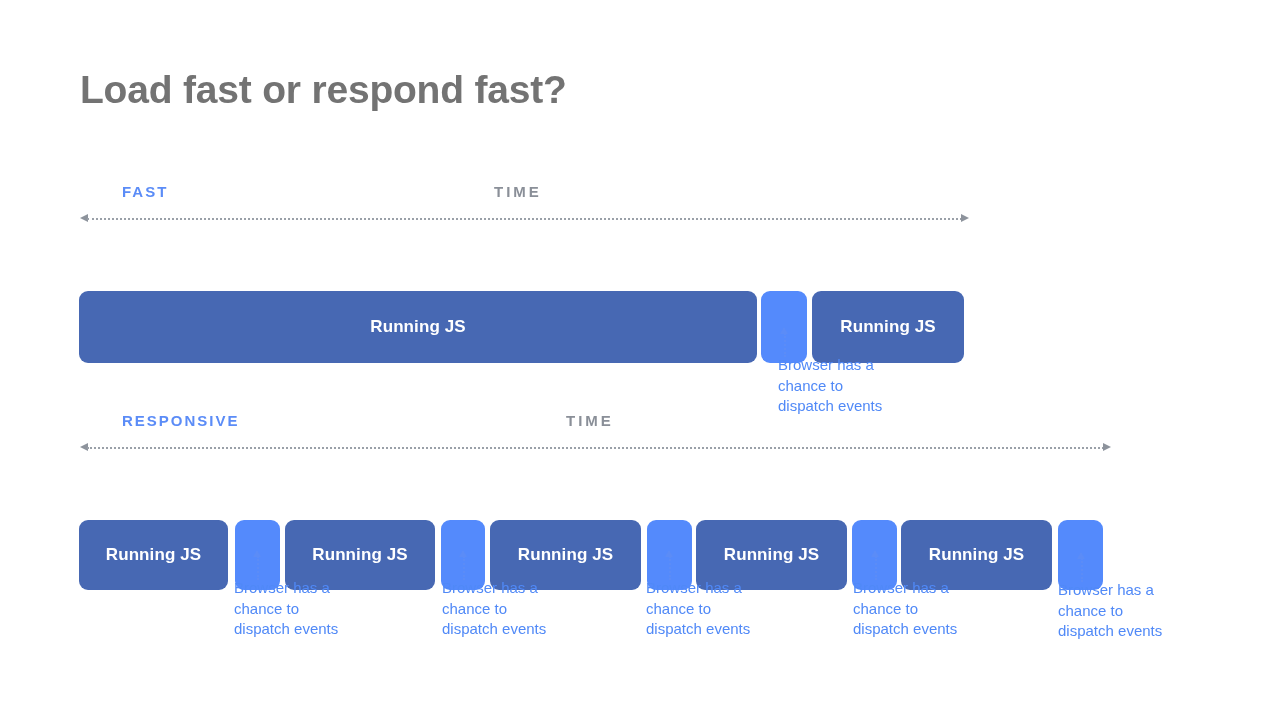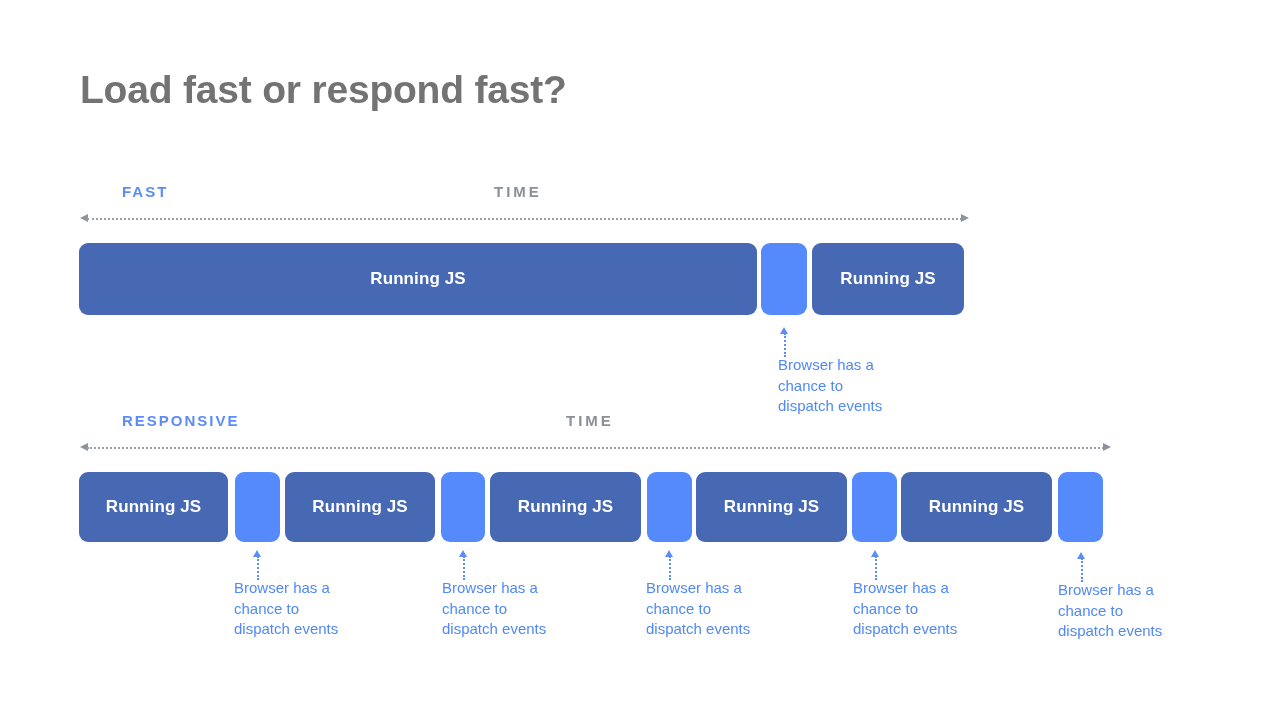--- a/index.html
+++ b/index.html
@@ -90,20 +90,21 @@
     border-bottom: 4.5px solid transparent;
   }
   .axis-head-left  { left: 0;  border-right: 8px solid #8d939c; }
   .axis-head-right { right: 0; border-left: 8px solid #8d939c; }
 
   
   .track {
     position: absolute;
     left: 0;
     right: 0;
+    margin-top: 48px;
   }
   .track-fast       { top: 243px; height: 72px; }
   .track-responsive { top: 472px; height: 70px; }
 
   .block {
     position: absolute;
     top: 0;
     height: 100%;
     border-radius: 9px;
     display: flex;

